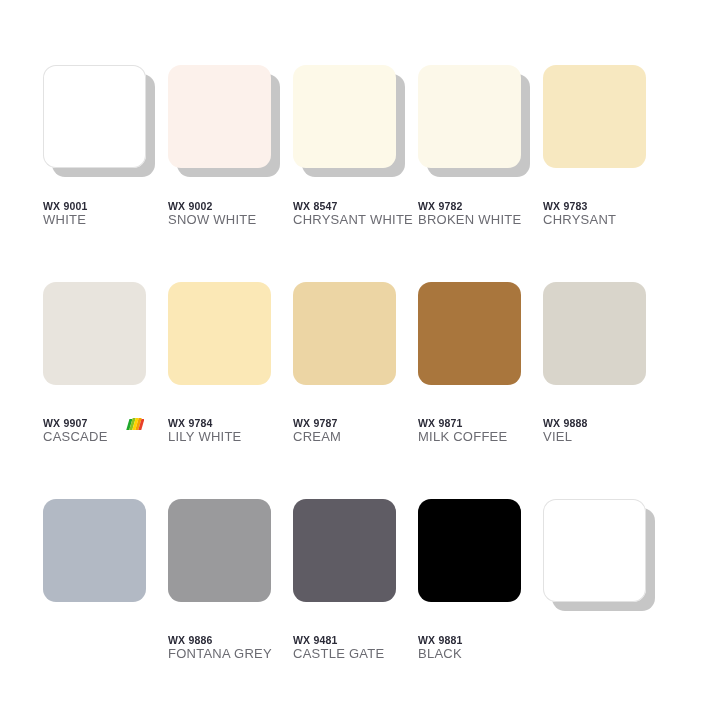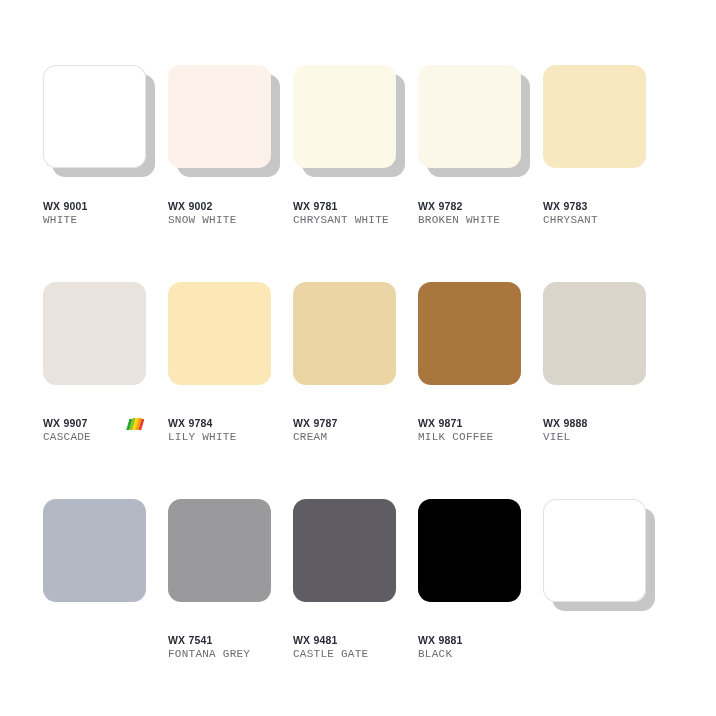--- a/index.html
+++ b/index.html
@@ -80,27 +80,26 @@
     font-size: 10.5px;
     font-weight: bold;
     color: #2b2b38;
     letter-spacing: 0.2px;
     line-height: 13px;
     white-space: nowrap;
     margin-top: 32px;
   }
 
   .swatch-name {
-    font-size: 11px;
+    font-size: 13px;
     font-weight: normal;
     color: #6b6b72;
     letter-spacing: 0.25px;
     line-height: 14px;
     white-space: nowrap;
-    font-family: Liberation Mono, monospace;
   }
 
   
   .range-icon {
     position: absolute;
     right: 2px;
     top: 0px;
     width: 18px;
     height: 15px;
     display: none;
@@ -135,21 +134,21 @@
 
     </div>
   </div>
 
   <div class="swatch-cell">
     <div class="chip-wrap has-shadow">
       <div class="chip-shadow" style="background: rgb(198, 198, 198);"></div>
       <div class="chip" style="background: rgb(253, 249, 232);"></div>
     </div>
     <div class="swatch-meta">
-      <div class="swatch-code">WX 9781</div>
+      <div class="swatch-code">WX 8547</div>
       <div class="swatch-name">CHRYSANT WHITE</div>
 
     </div>
   </div>
 
   <div class="swatch-cell">
     <div class="chip-wrap has-shadow">
       <div class="chip-shadow" style="background: rgb(198, 198, 198);"></div>
       <div class="chip" style="background: rgb(252, 248, 233);"></div>
     </div>
@@ -249,21 +248,21 @@
       <div class="chip" style="background: rgb(178, 185, 196);"></div>
     </div>
   </div>
 
   <div class="swatch-cell">
     <div class="chip-wrap">
 
       <div class="chip" style="background: rgb(154, 154, 156);"></div>
     </div>
     <div class="swatch-meta">
-      <div class="swatch-code">WX 7541</div>
+      <div class="swatch-code">WX 9886</div>
       <div class="swatch-name">FONTANA GREY</div>
 
     </div>
   </div>
 
   <div class="swatch-cell">
     <div class="chip-wrap">
 
       <div class="chip" style="background: rgb(95, 92, 100);"></div>
     </div>

